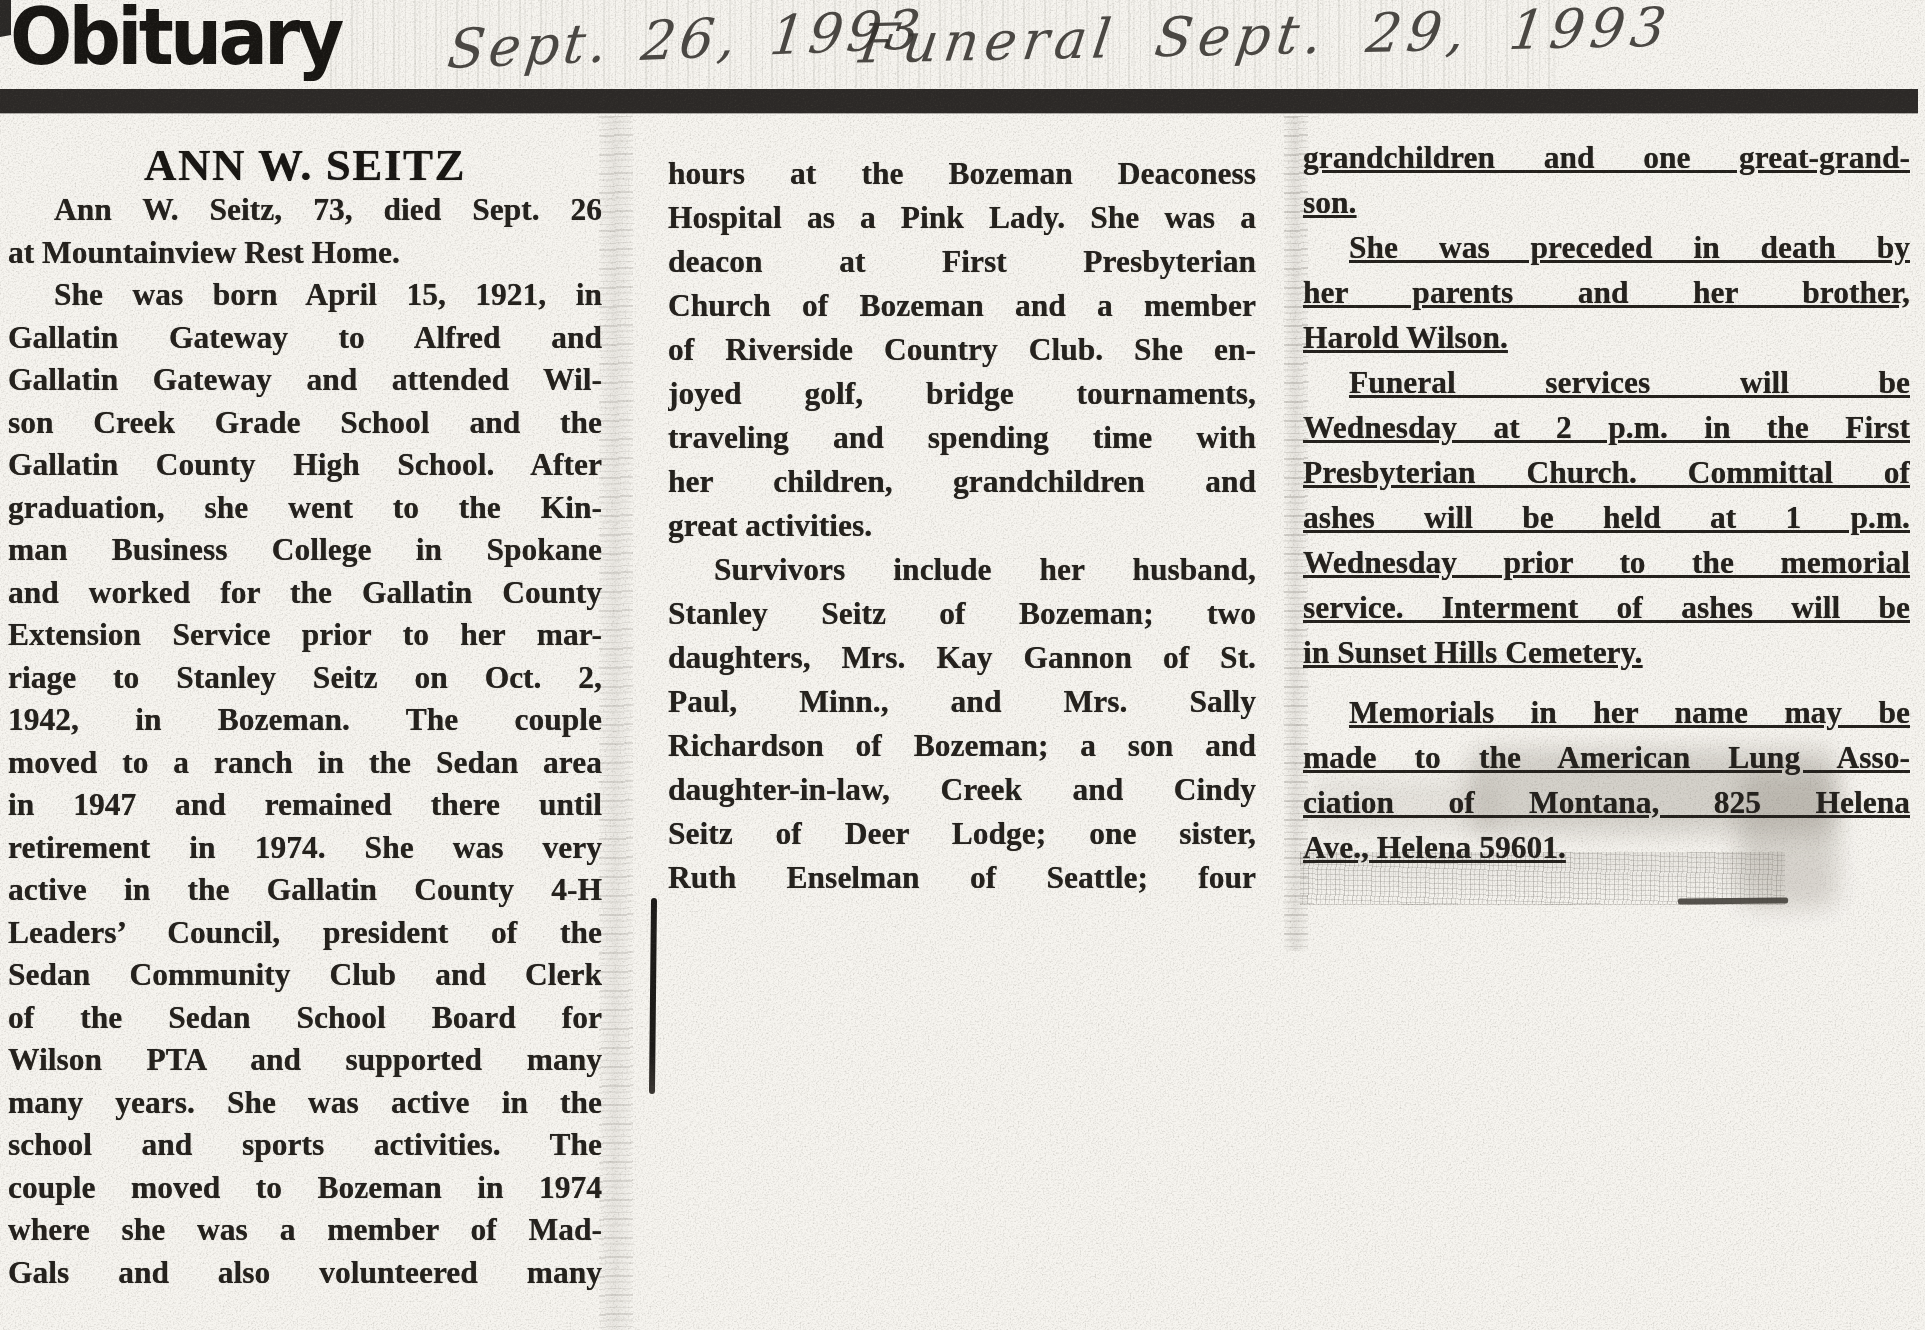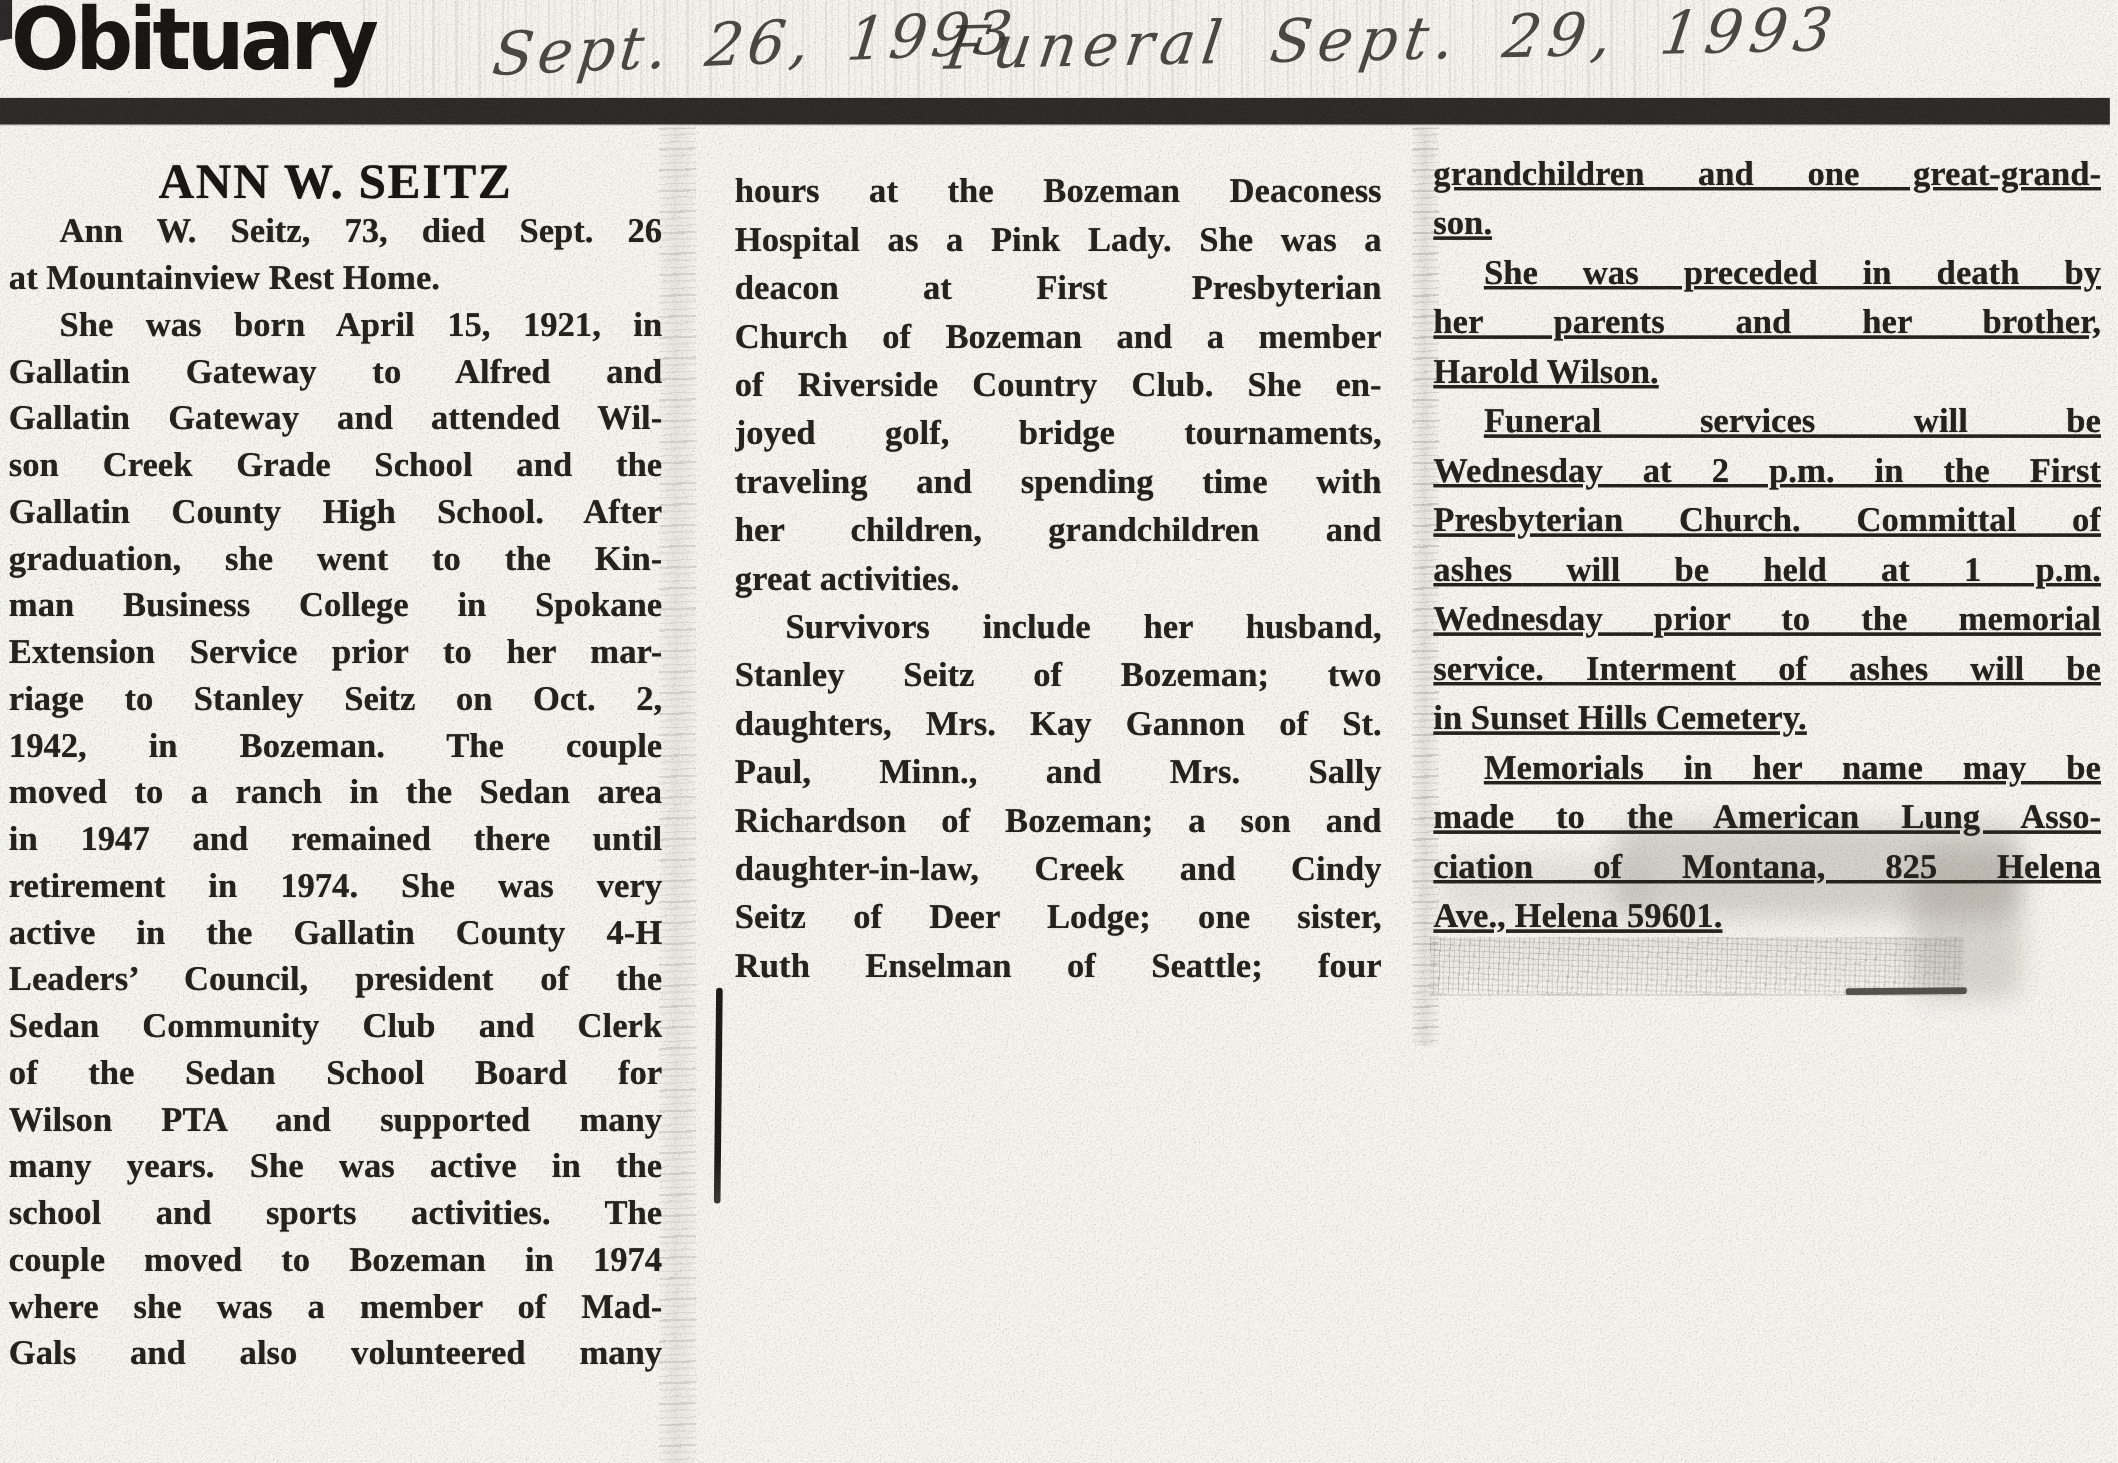--- a/index.html
+++ b/index.html
@@ -47,21 +47,21 @@
   .col3{left:1303px;top:135px;width:607px;text-decoration:underline;}
   .col1 .line{height:42.5px;line-height:42.5px;}
   .col2 .line{height:44px;line-height:44px;}
   .col3 .line{height:45px;line-height:45px;}
   .line{
     text-align:justify;text-align-last:justify;
     overflow:hidden;white-space:normal;
   }
   .line.end{text-align-last:left;}
   .line.indent{padding-left:46px;}
-  .line.gap{}
+  .line.gap{margin-top:15px;}
   .name-head{
     height:46px;line-height:44px;
     text-align:center;font-size:45px;letter-spacing:1.5px;
     font-weight:700;color:var(--ink-heavy,#171512);
     text-shadow:0 0 .8px rgba(23,21,18,.8);
   }
 
   
   .streaks-top{
     position:absolute;left:330px;top:0;width:1230px;height:88px;
@@ -140,20 +140,21 @@
     <div class="lines">
         <div class="line indent">Ann W. Seitz, 73, died Sept. 26</div>
         <div class="line end">at Mountainview Rest Home.</div>
         <div class="line indent">She was born April 15, 1921, in</div>
         <div class="line">Gallatin Gateway to Alfred and</div>
         <div class="line">Gallatin Gateway and attended Wil-</div>
         <div class="line">son Creek Grade School and the</div>
         <div class="line">Gallatin County High School. After</div>
         <div class="line">graduation, she went to the Kin-</div>
         <div class="line">man Business College in Spokane</div>
+        <div class="line">and worked for the Gallatin County</div>
         <div class="line">Extension Service prior to her mar-</div>
         <div class="line">riage to Stanley Seitz on Oct. 2,</div>
         <div class="line">1942, in Bozeman. The couple</div>
         <div class="line">moved to a ranch in the Sedan area</div>
         <div class="line">in 1947 and remained there until</div>
         <div class="line">retirement in 1974. She was very</div>
         <div class="line">active in the Gallatin County 4-H</div>
         <div class="line">Leaders’ Council, president of the</div>
         <div class="line">Sedan Community Club and Clerk</div>
         <div class="line">of the Sedan School Board for</div>

